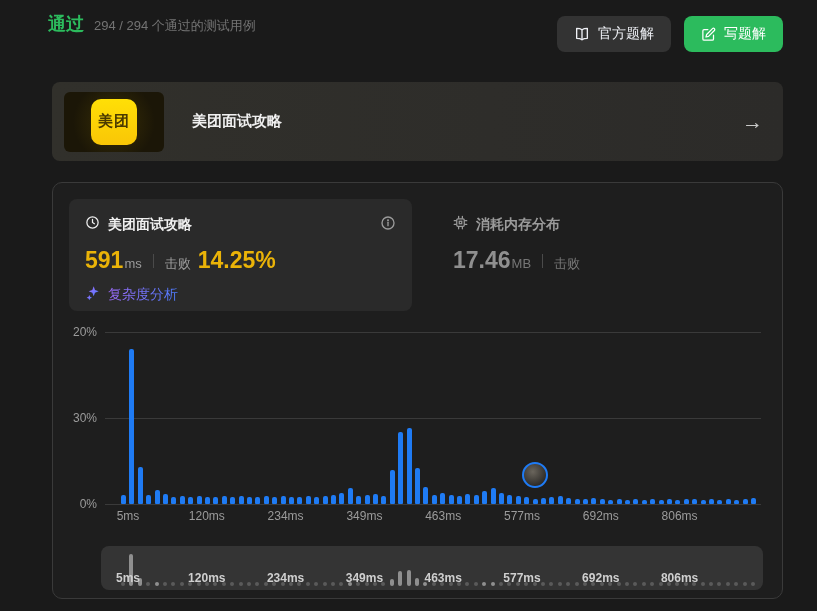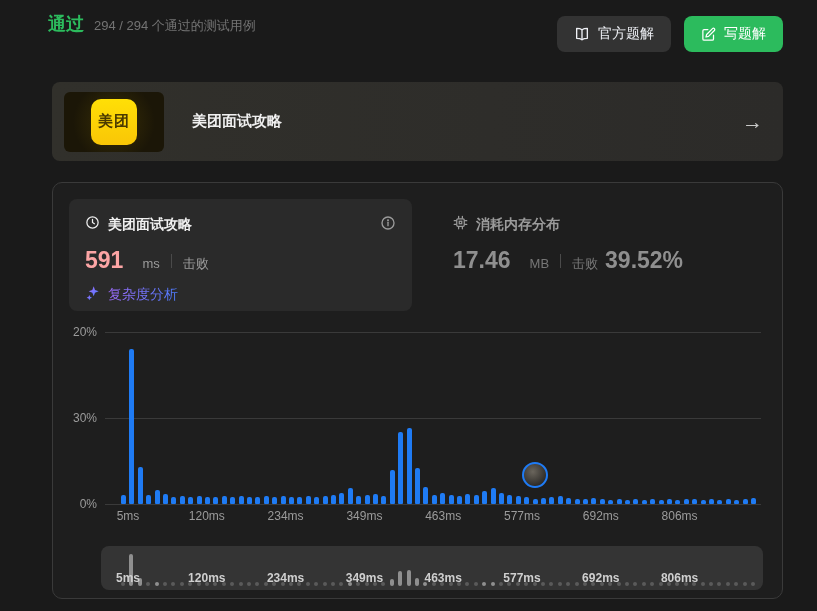--- a/index.html
+++ b/index.html
@@ -32,22 +32,22 @@
 
   
   .panel { position:absolute; left:52px; top:182px; width:731px; height:417px; border:1px solid #3a3a3a; border-radius:10px; background:#1e1e1e; }
 
   
   .runtime-card { position:absolute; left:16px; top:16px; width:343px; height:112px; background:#2a2a2a; border-radius:8px; padding:16px; cursor:pointer; }
   .card-head { display:flex; align-items:center; gap:8px; }
   .card-title { font-size:14px; font-weight:bold; color:#f0f0f0; }
   .info-icon { position:absolute; right:16px; top:16px; color:#9b9b9b; cursor:pointer; }
   .value-row { display:flex; align-items:baseline; margin-top:13px; }
-  .big-val { font-size:23px; font-weight:bold; color:#fca5a5; }
-  .unit { font-size:13px; color:#9b9b9b; margin-left:19px; }
+  .big-val { font-size:23px; font-weight:bold; color:#eab308; }
+  .unit { font-size:13px; color:#9b9b9b; margin-left:1px; }
   .vdiv { width:1px; height:14px; background:#4a4a4a; margin:0 11px; align-self:center; }
   .beats-label { font-size:13px; color:#9b9b9b; margin-right:7px; }
   .link-row { display:flex; align-items:center; gap:7px; margin-top:11px; cursor:pointer; }
   .grad-text { font-size:14px; background:linear-gradient(90deg,#a06dff,#4d7cfe); -webkit-background-clip:text; background-clip:text; color:transparent; }
 
   
   .memory-head { position:absolute; left:400px; top:32px; width:320px; cursor:pointer; color:#8f8f8f; }
   .memory-head .card-head { gap:8px; }
   .memory-head .card-title { color:#9b9b9b; }
   .memory-head .big-val { color:#8f8f8f; }
@@ -127,20 +127,21 @@
             <circle cx="12" cy="12" r="9"></circle>
             <path d="M12 11v5"></path>
             <circle cx="12" cy="8" r="0.6" fill="#9b9b9b"></circle>
           </svg>
       </span>
       <div class="value-row">
         <span class="big-val">591</span>
         <span class="unit">ms</span>
         <span class="vdiv"></span>
         <span class="beats-label">击败</span>
+        <span class="big-val">14.25%</span>
       </div>
       <div class="link-row">
         <span>
           <svg width="16" height="16" viewBox="0 0 24 24">
               <defs>
                 <linearGradient id="g1" x1="0" y1="0" x2="1" y2="1">
                   <stop offset="0" stop-color="#a06dff"></stop>
                   <stop offset="1" stop-color="#4d7cfe"></stop>
                 </linearGradient>
               </defs>
@@ -161,21 +162,20 @@
               <path d="M9 2v3M15 2v3M9 19v3M15 19v3M2 9h3M2 15h3M19 9h3M19 15h3"></path>
             </svg>
         </span>
         <span class="card-title">消耗内存分布</span>
       </div>
       <div class="value-row">
         <span class="big-val">17.46</span>
         <span class="unit">MB</span>
         <span class="vdiv"></span>
         <span class="beats-label">击败</span>
-        <span class="big-val">39.52%</span>
       </div>
     </div>
 
     <div class="gridline" style="top:149px"></div>
     <div class="gridline" style="top:235px"></div>
     <div class="gridline" style="top:321px"></div>
     <span class="ylab" style="top:142px">20%</span>
     <span class="ylab" style="top:228px">30%</span>
     <span class="ylab" style="top:314px">0%</span>
 

